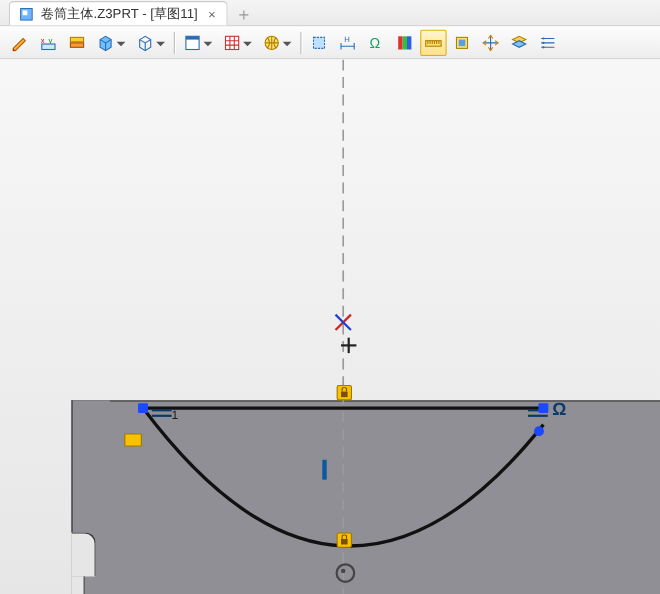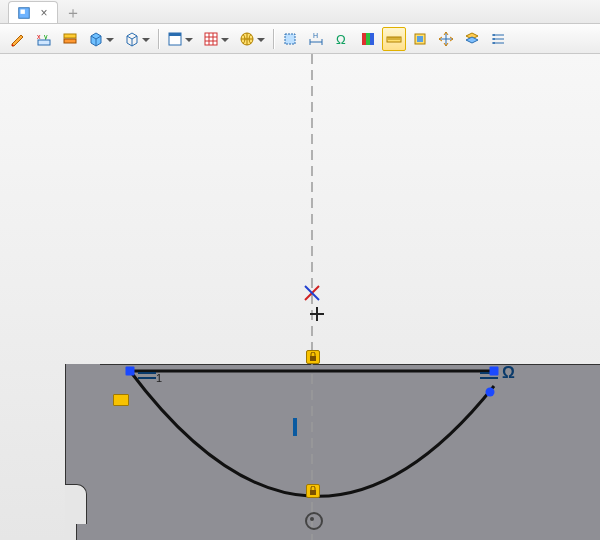--- a/index.html
+++ b/index.html
@@ -185,20 +185,21 @@
 <body>
 
 <div class="tabbar">
   <div class="tab">
     <span class="icon">
       <svg viewBox="0 0 16 16">
           <rect x="2" y="2" width="12" height="12" fill="#6fb4ff" stroke="#2a6db0"></rect>
           <rect x="4" y="4" width="5" height="5" fill="#fff"></rect>
         </svg>
     </span>
+    <span>卷筒主体.Z3PRT - [草图11]</span>
     <span class="close">×</span>
   </div>
   <div class="tab-add">＋</div>
 </div>
 
 <div class="toolbar" id="toolbar">
     <div class="tbtn" title="Sketch">
       <span style="width: 16px; height: 16px;"><svg viewBox="0 0 16 16">
           <path d="M2 13 L11 4 L13 6 L4 15 L2 15 Z" fill="#ffb040" stroke="#b06000"></path>
           <path d="M2 15 L2 13 L4 15 Z" fill="#d00"></path>

